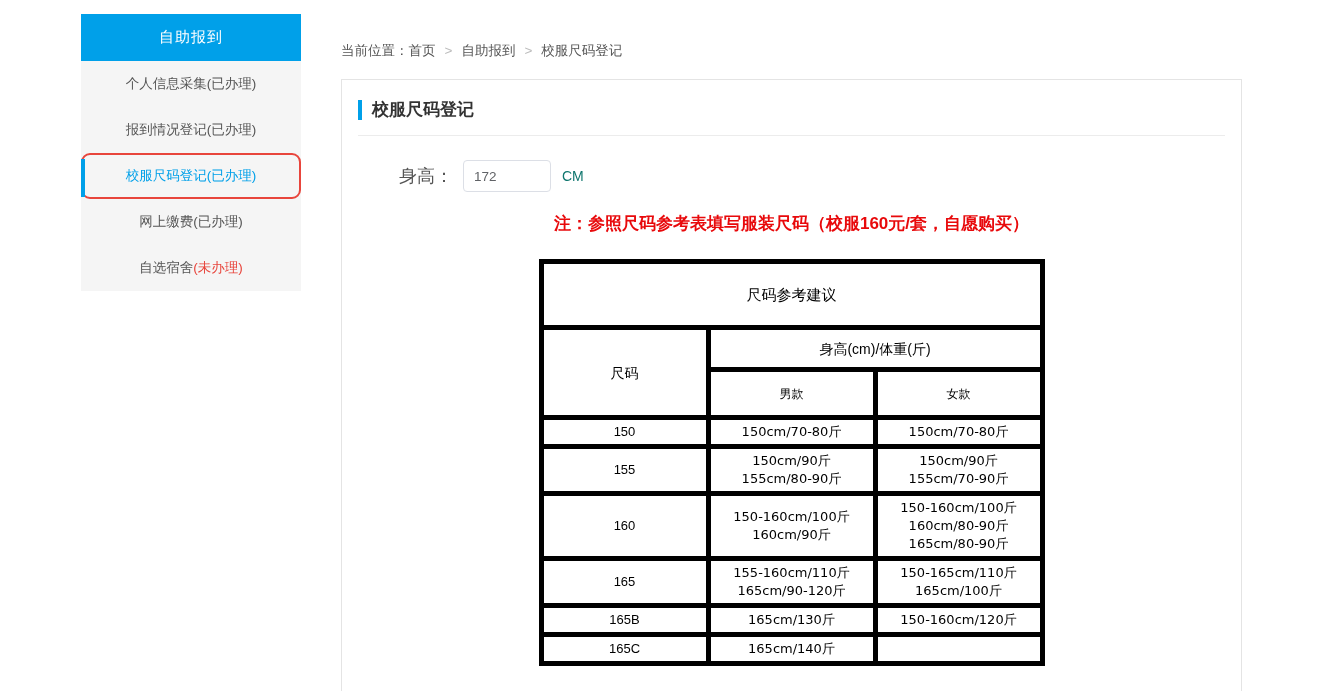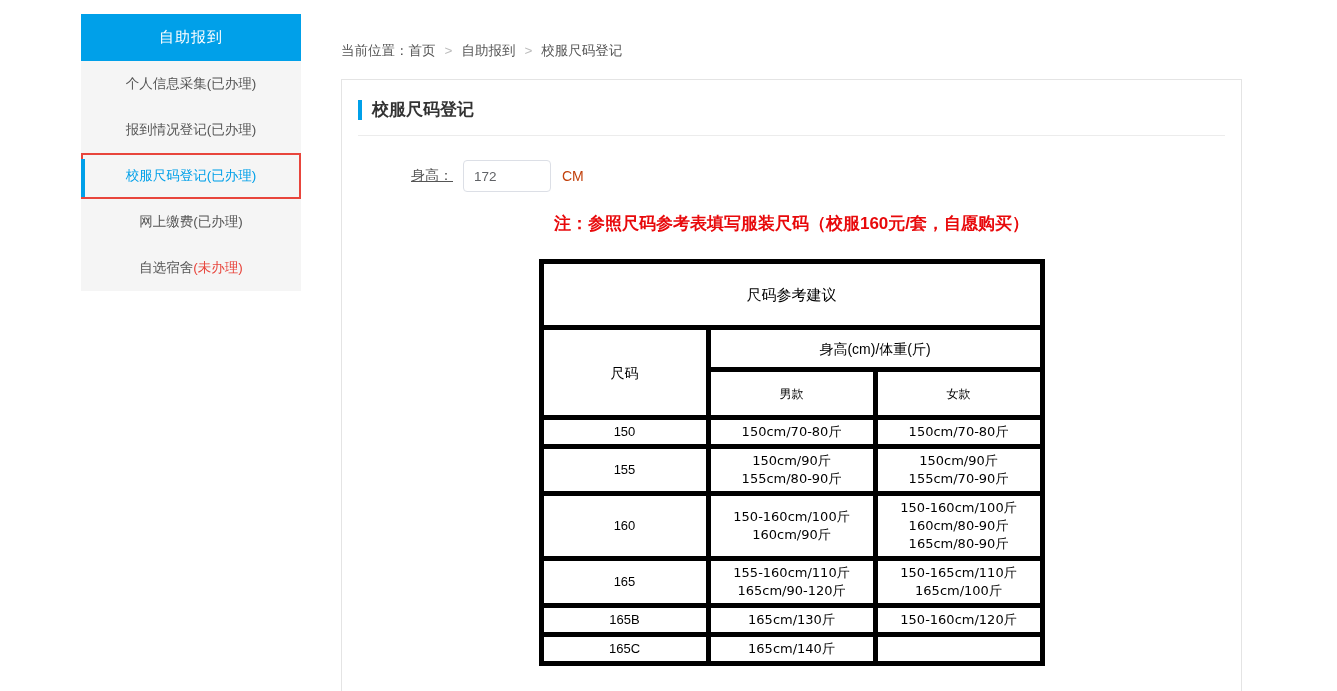--- a/index.html
+++ b/index.html
@@ -50,21 +50,21 @@
   .sidebar-item.active .active-bar {
     position: absolute;
     left: 0; top: 6px;
     width: 4px;
     height: 38px;
     background: #00a0e9;
   }
   .sidebar-item.highlighted {
     outline: 2px solid #e8453c;
     outline-offset: -2px;
-    border-radius: 0;
+    border-radius: 9px;
   }
   .unfinished { color: #e8453c; }
 
   
   .main {
     position: absolute;
     left: 341px;
     top: 16px;
     width: 851px;
     height: 691px;
@@ -116,42 +116,41 @@
     margin-top: 24px;
     padding: 0 16px;
   }
   .field {
     display: flex;
     align-items: center;
   }
   .field-label {
     width: 95px;
     text-align: right;
-    font-size: 14px;
+    font-size: 18px;
     color: #555;
     margin-right: 10px;
     white-space: nowrap;
-    text-decoration: underline;
   }
   .req { color: #e8453c; margin-right: 2px; }
   .input {
     height: 32px;
     border: 1px solid #dcdfe6;
     border-radius: 4px;
     padding: 0 10px;
     font-size: 13.5px;
     color: #606266;
     background: #fff;
     line-height: 30px;
     outline: none;
     font-family: "Liberation Sans", sans-serif;
   }
   .input::placeholder { color: #c0c4cc; }
   .input-small { width: 88px; }
-  .unit { margin-left: 11px; font-size: 14px; color: #c2410c; }
+  .unit { margin-left: 11px; font-size: 14px; color: #0f766e; }
 
   .select-wrap {
     position: relative;
     width: 290px;
   }
   .select-wrap .input { width: 290px; padding-right: 28px; }
   .caret {
     position: absolute;
     right: 10px; top: 50%;
     transform: translateY(-50%);

